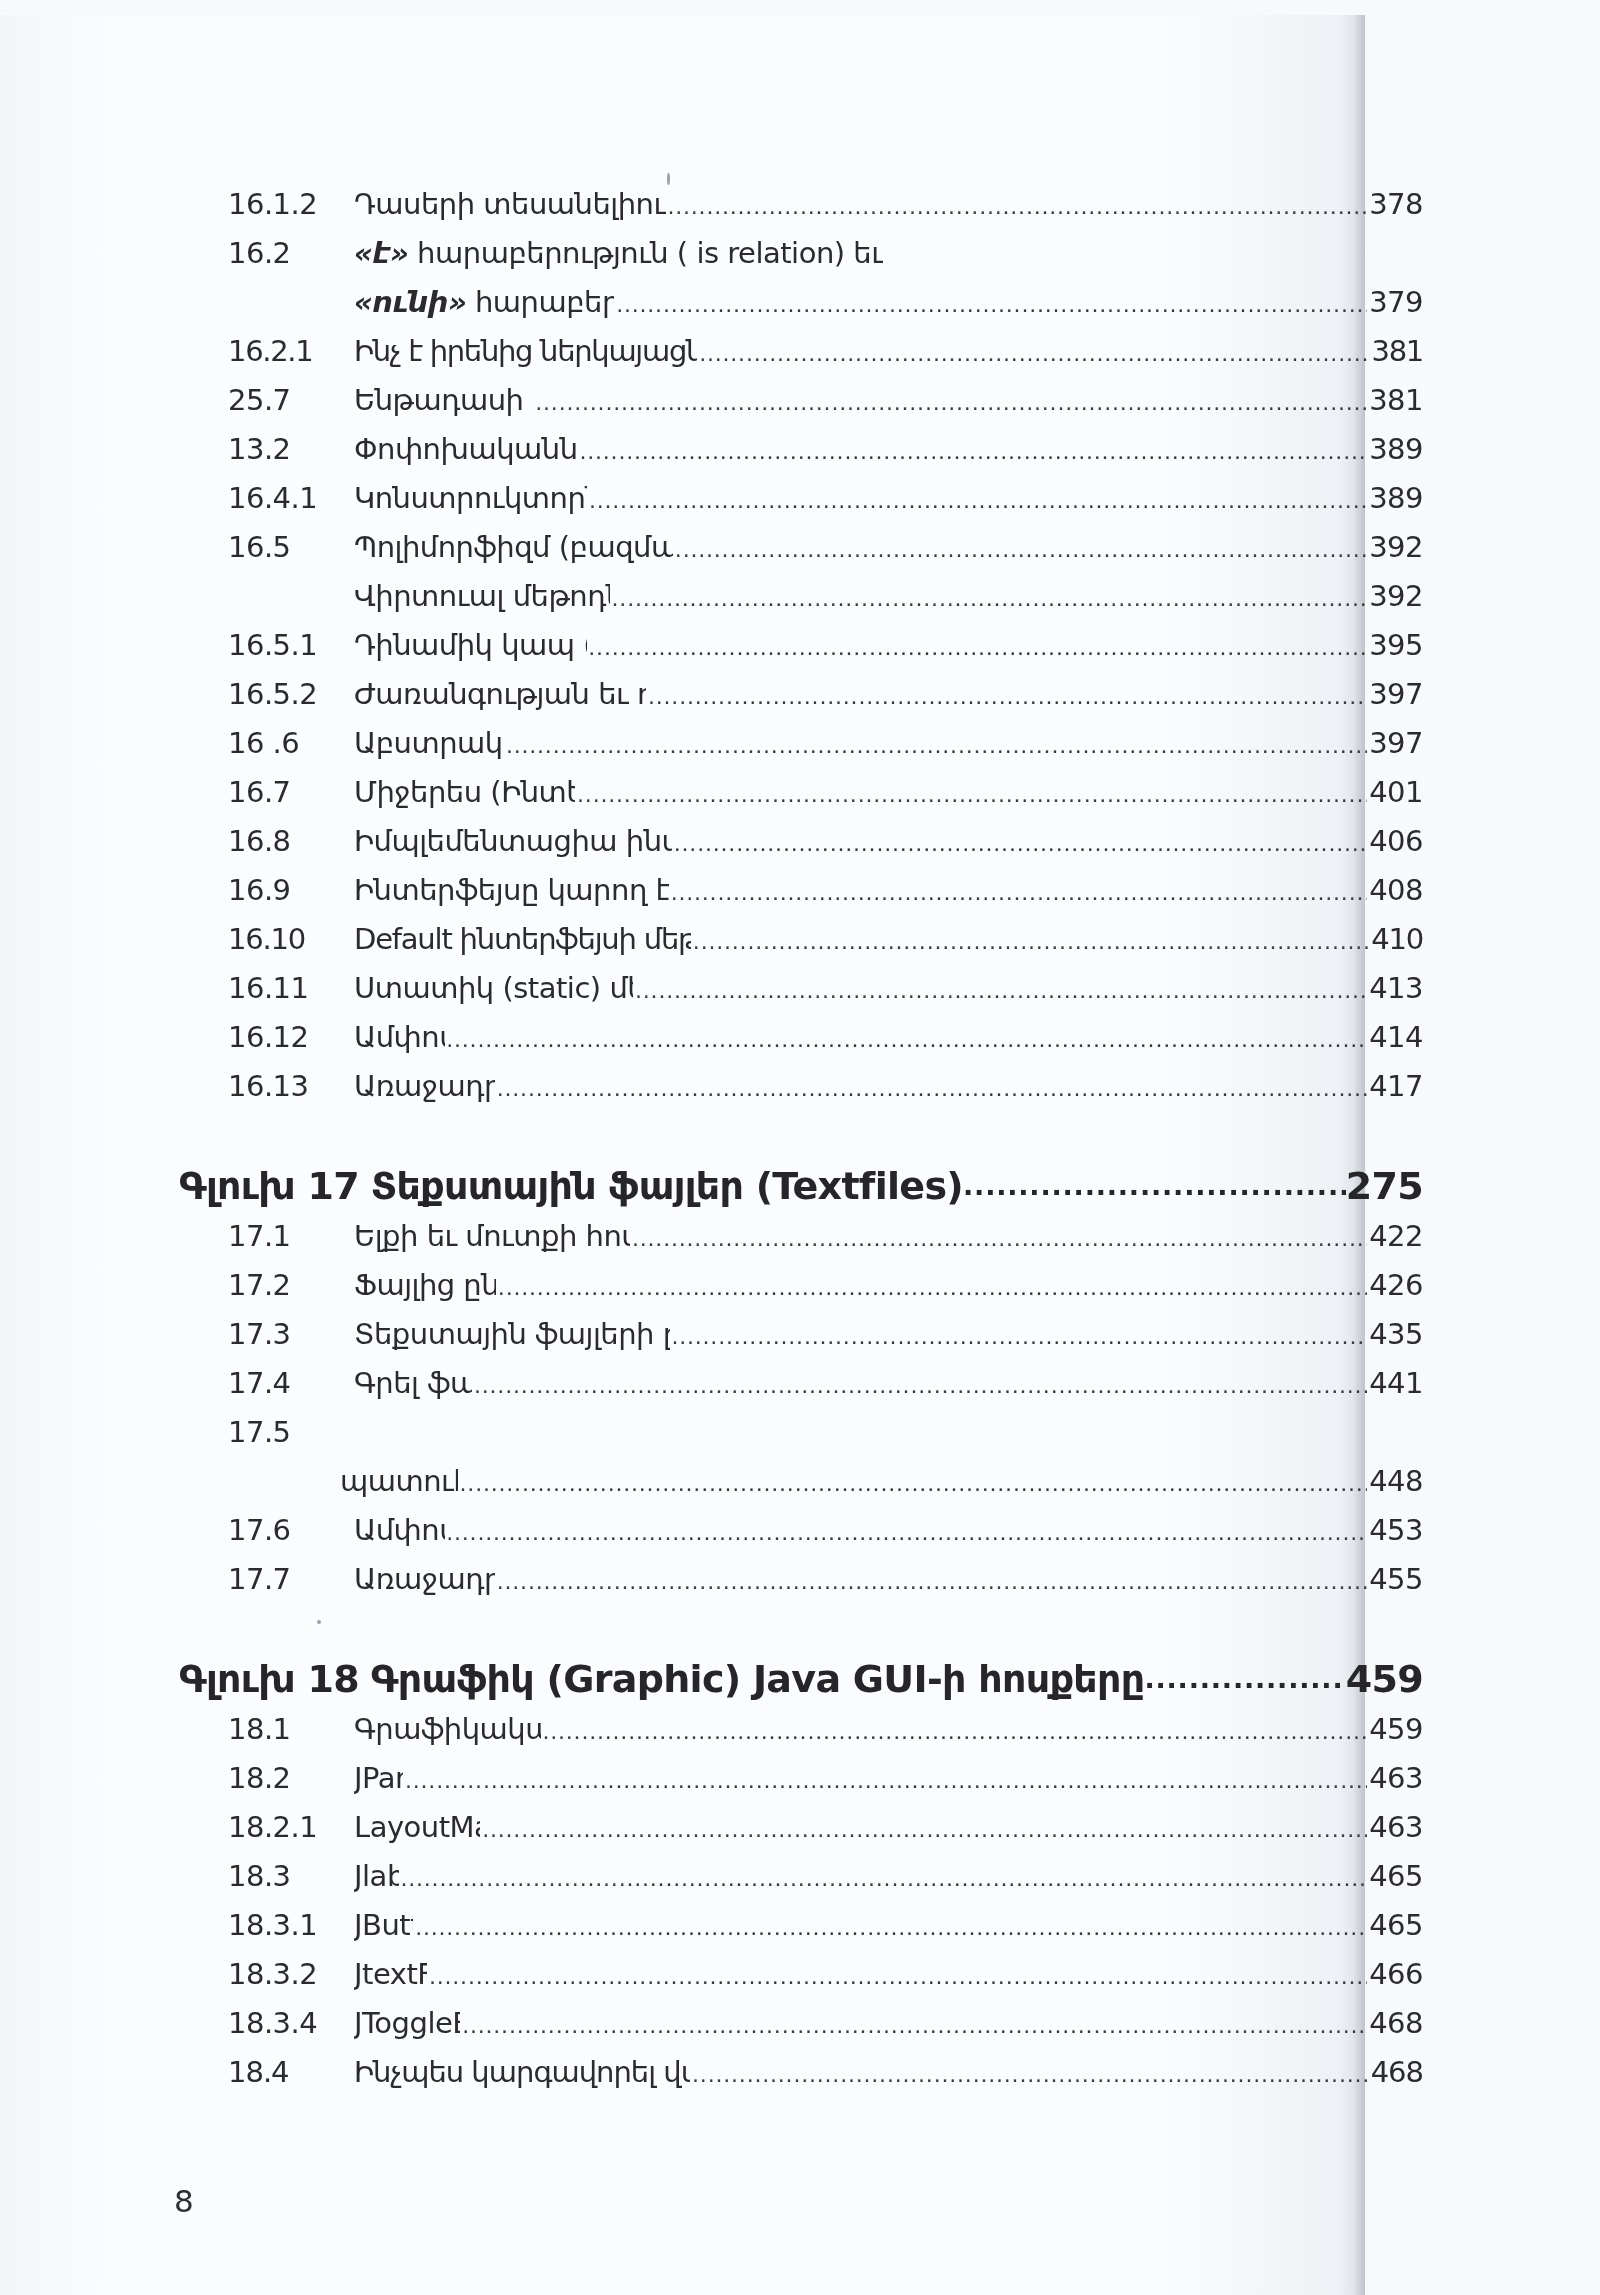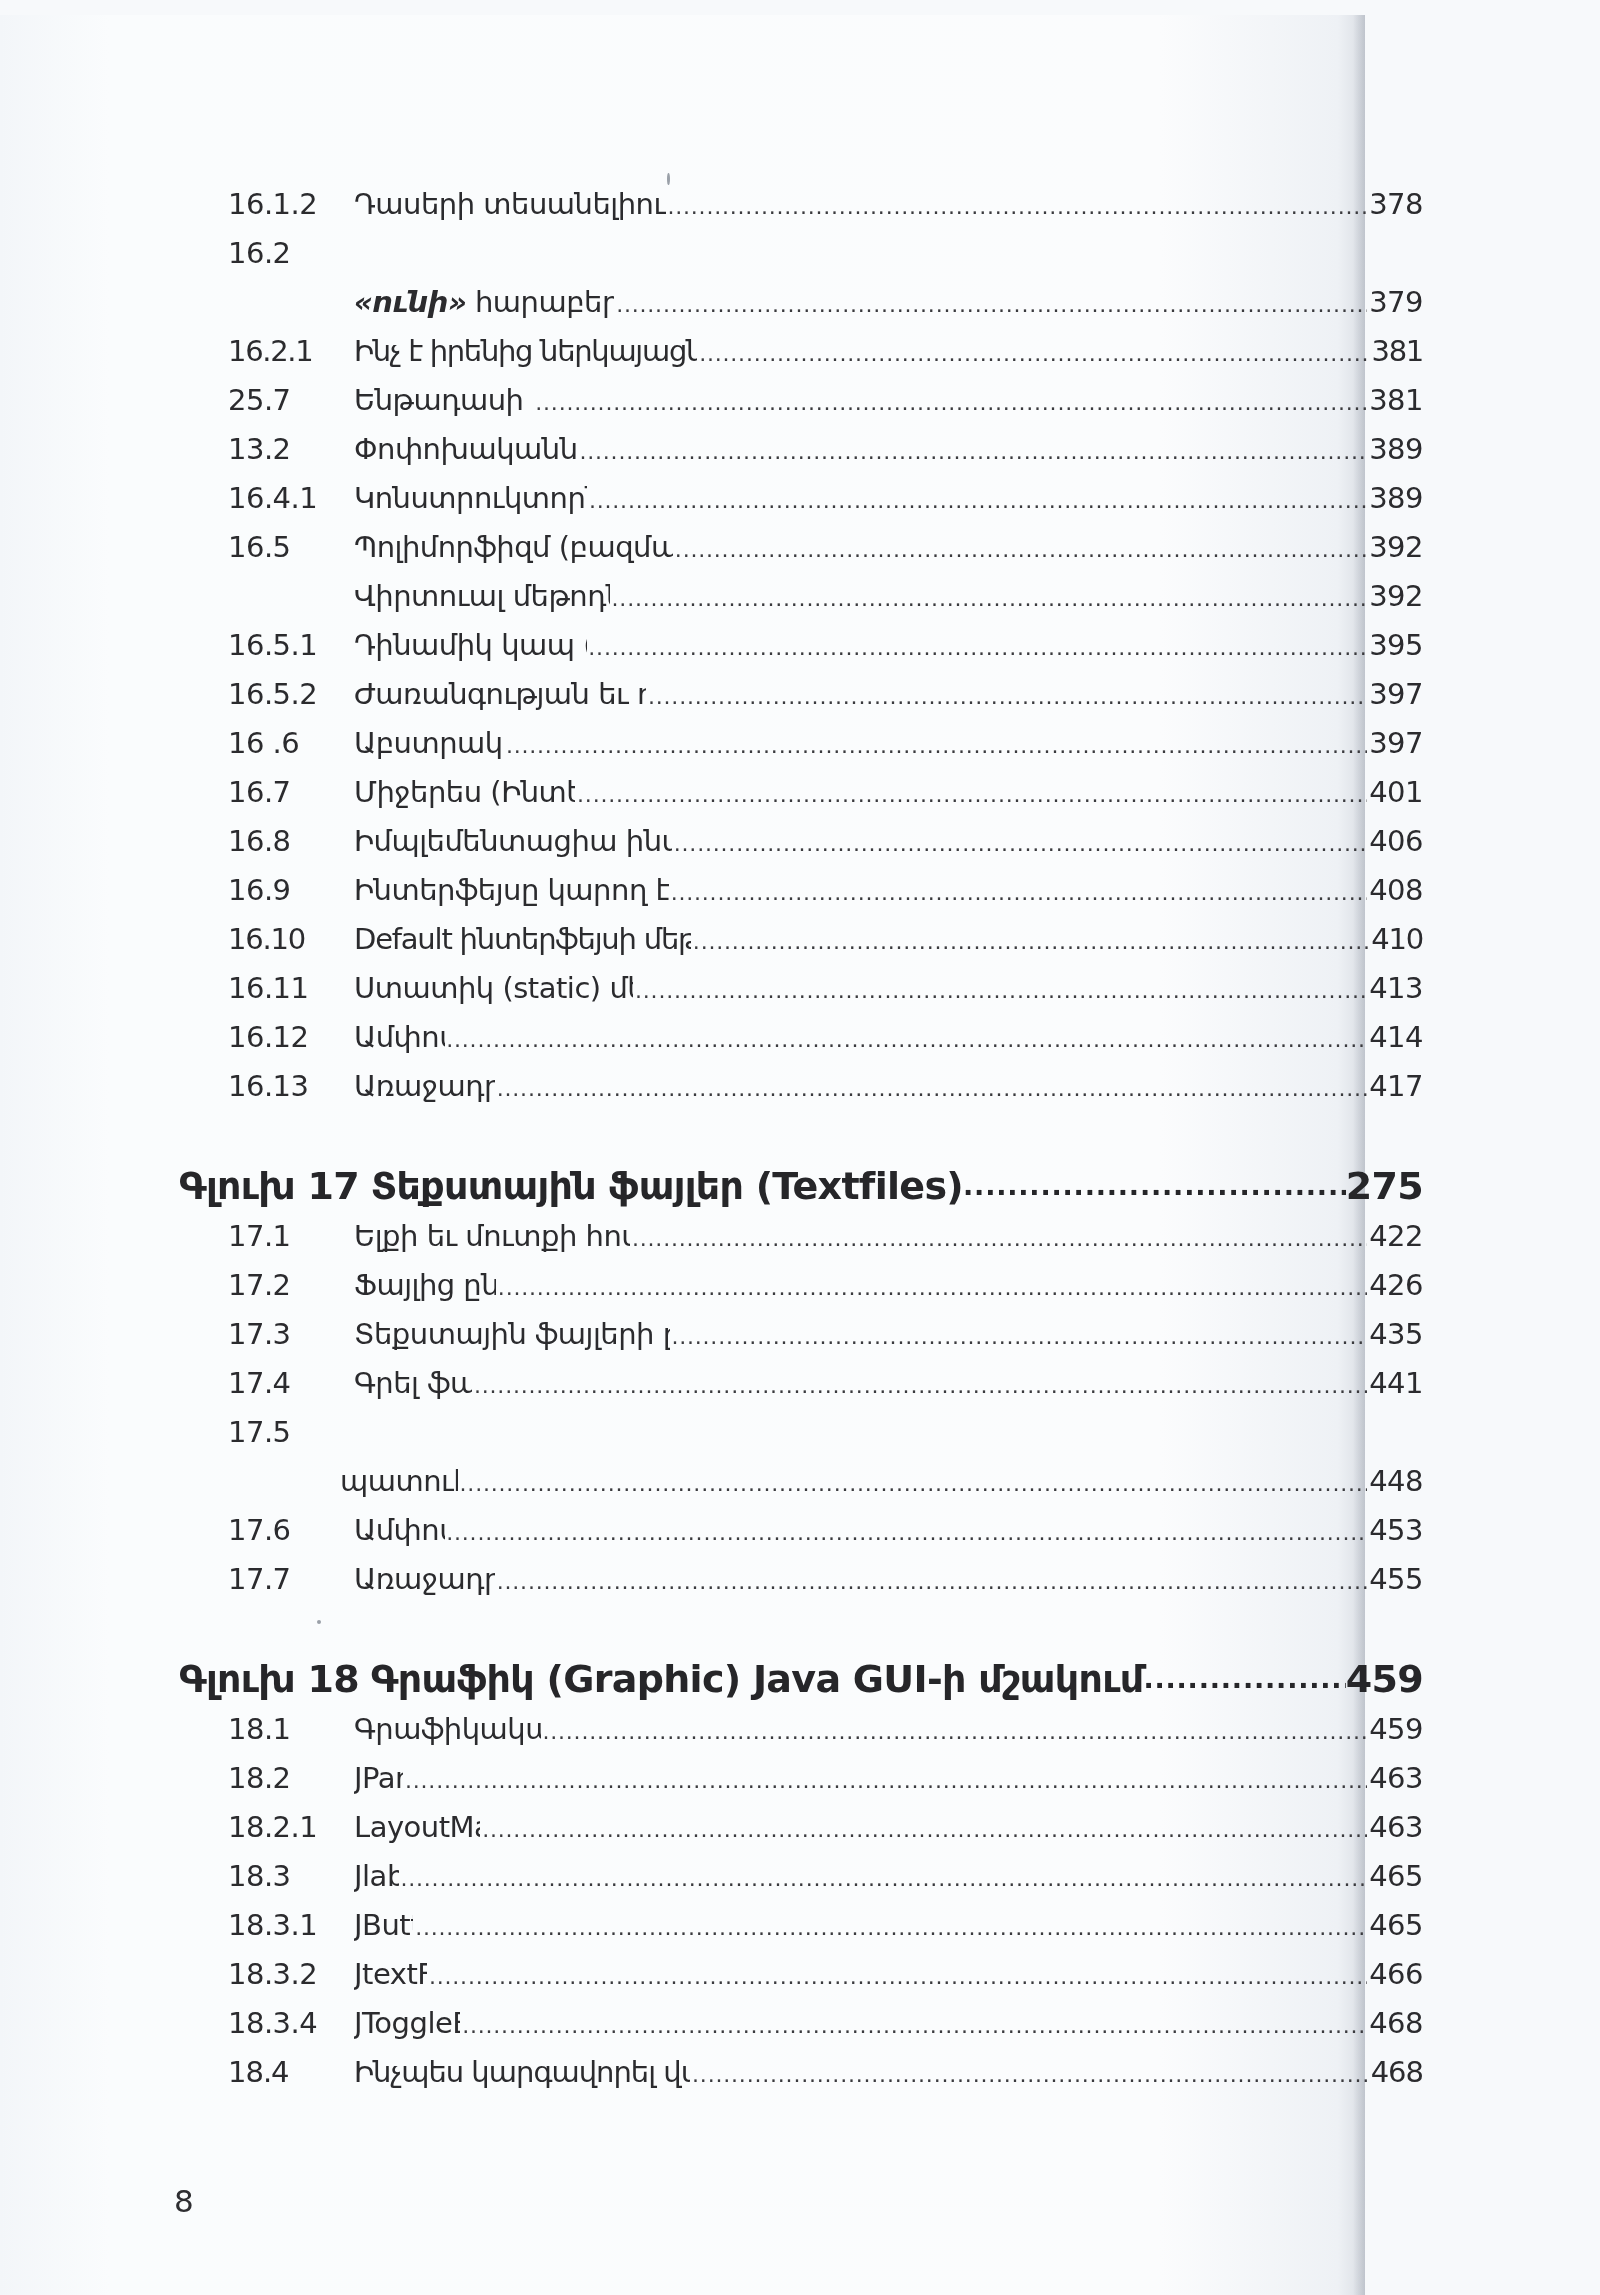--- a/index.html
+++ b/index.html
@@ -122,20 +122,21 @@
 
     <div class="row">
       <span class="num">16.1.2</span>
       <span class="title">Դասերի տեսանելիություն եւ դասերի ներմուծում</span>
       <span class="leader"></span>
       <span class="page-num">378</span>
     </div>
 
     <div class="row no-leader">
       <span class="num">16.2</span>
+      <span class="title"><em class="ital">«է»</em><span> հարաբերություն ( is relation) եւ</span></span>
       <span class="leader"></span>
       <span class="page-num"></span>
     </div>
 
     <div class="row">
       <span class="num"></span>
       <span class="title"><em class="ital">«ունի»</em><span> հարաբերություն (has relation)</span></span>
       <span class="leader"></span>
       <span class="page-num">379</span>
     </div>
@@ -306,21 +307,21 @@
       <span class="num">17.7</span>
       <span class="title">Առաջադրանքներ</span>
       <span class="leader"></span>
       <span class="page-num">455</span>
     </div>
 
     <div class="gap-lg"></div>
 
     <div class="chapter">
       <span class="ch-label">Գլուխ 18</span>
-      <span class="ch-title">Գրաֆիկ (Graphic) Java GUI-ի մշակում</span>
+      <span class="ch-title">Գրաֆիկ (Graphic) Java GUI-ի հոսքերը</span>
       <span class="leader"></span>
       <span class="page-num">459</span>
     </div>
 
     <div class="row">
       <span class="num">18.1</span>
       <span class="title">Գրաֆիկական տարրերը</span>
       <span class="leader"></span>
       <span class="page-num">459</span>
     </div>

